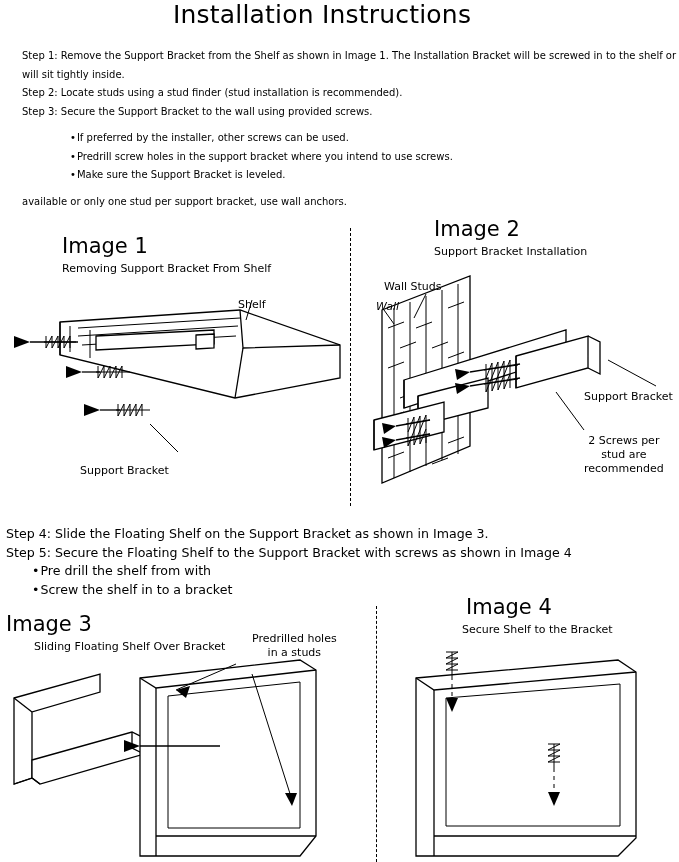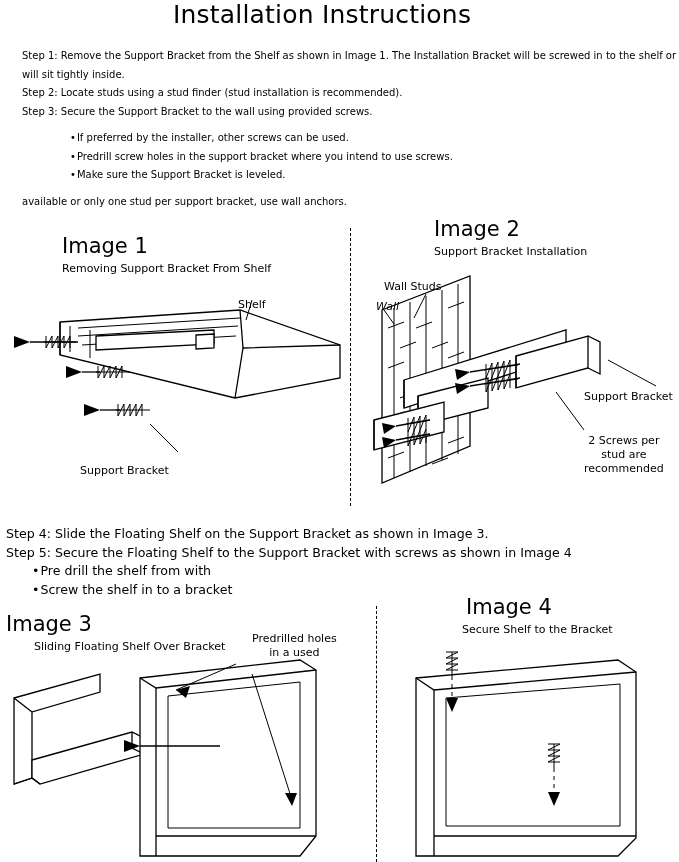--- a/index.html
+++ b/index.html
@@ -293,21 +293,21 @@
     <polygon class="blk" points="140,86 124,80 124,92"></polygon>
 
     <polyline class="lead" points="176,30 236,4"></polyline>
     <polygon class="blk" points="176,30 190,26 186,38"></polygon>
     <polyline class="lead" points="292,140 252,14"></polyline>
     <polygon class="blk" points="292,146 285,133 297,133"></polygon>
   </svg>
 
   <div class="lbl" style="top:632px; left:252px;">
     <span class="ln">Predrilled holes</span>
-    <span class="ln">in a used</span>
+    <span class="ln">in a studs</span>
   </div>
 
   <svg style="top:648px; left:396px;" width="283" height="214" viewBox="0 0 283 214">
 
     <polygon class="ol" points="20,30 222,12 240,24 240,190 222,208 20,208"></polygon>
     <polyline class="ln2" points="20,30 38,42 240,24"></polyline>
     <polyline class="ln2" points="38,42 38,208"></polyline>
     <polyline class="ln2" points="38,188 240,188"></polyline>
     <polyline class="thin" points="50,50 224,36"></polyline>
     <polyline class="thin" points="50,50 50,178"></polyline>

